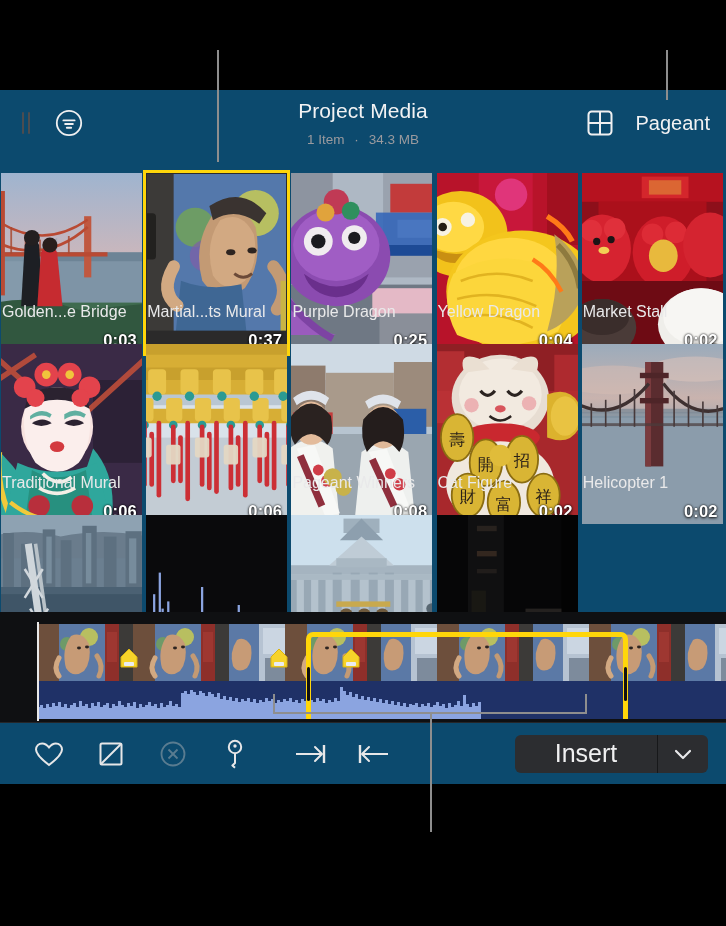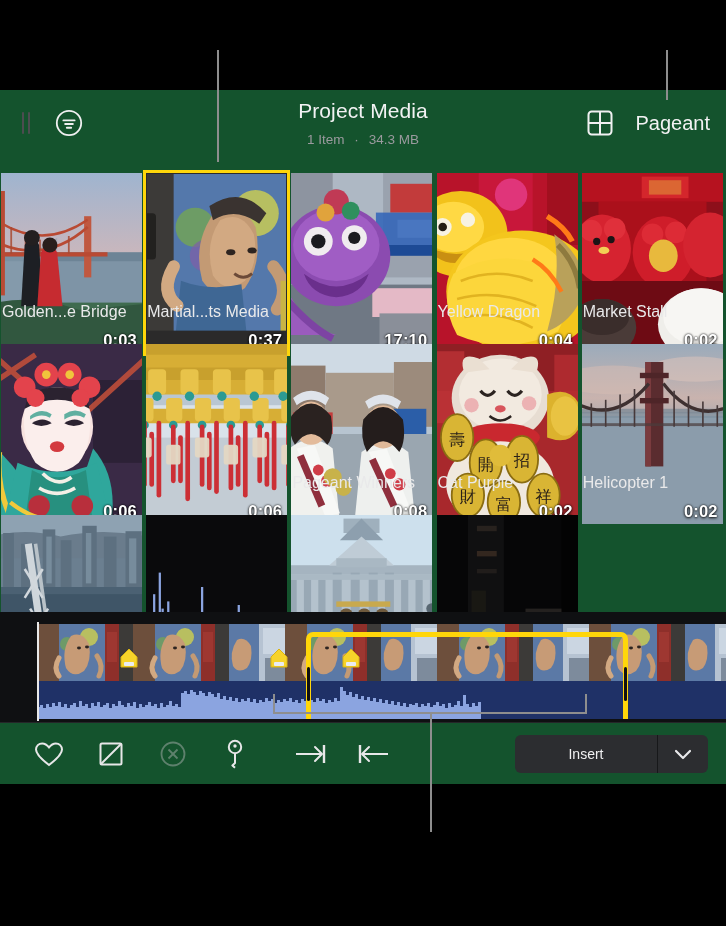--- a/index.html
+++ b/index.html
@@ -18,21 +18,21 @@
   }
   .callout-bracket { position: absolute; z-index: 60; }
   .callout-bracket .top { position: absolute; left: 0; top: 0; height: 2px; width: 100%; background: #8e8e8e; }
   .callout-bracket .larm { position: absolute; left: 0; top: -18px; width: 2px; height: 18px; background: #8e8e8e; }
   .callout-bracket .rarm { position: absolute; right: 0; top: -18px; width: 2px; height: 18px; background: #8e8e8e; }
   .callout-bracket .stem { position: absolute; left: 50%; top: 0; width: 2px; height: 120px; background: #8e8e8e; }
 
   
   .panel {
     position: absolute; left: 0; top: 90px; width: 726px; height: 694px;
-    background: #14532d; overflow: hidden;
+    background: #0c4a6e; overflow: hidden;
   }
 
   
   .header {
     position: relative; height: 66px; width: 100%;
     display: flex; align-items: center; padding: 0 16px;
   }
   .header-left { display: flex; align-items: center; gap: 18px; width: 150px; }
   .grab-handle { display: flex; gap: 4px; padding: 2px 6px; }
   .grab-handle i { display: block; width: 2px; height: 22px; background: #4c4d50; border-radius: 1px; }
@@ -101,21 +101,21 @@
   .toolbar {
     position: absolute; left: 0; top: 632px; width: 726px; height: 62px;
     display: flex; align-items: center; padding: 0 18px;
     border-top: 1px solid #252629;
   }
   .tool { width: 62px; display: flex; align-items: center; justify-content: center; cursor: pointer; }
   .tool.disabled { opacity: .45; }
   .spacer { flex: 1; }
   .insert-group { display: flex; align-items: stretch; height: 38px; border-radius: 6px; overflow: hidden; }
   .insert-btn {
-    width: 142px; background: #2c2d30; color: #f0f0f1; font-size: 14px;
+    width: 142px; background: #2c2d30; color: #f0f0f1; font-size: 25px;
     display: flex; align-items: center; justify-content: center; cursor: pointer;
   }
   .insert-div { width: 1px; background: #17181a; }
   .insert-caret {
     width: 50px; background: #2c2d30; display: flex; align-items: center; justify-content: center; cursor: pointer;
   }
 </style>
 </head>
 <body>
 
@@ -230,21 +230,21 @@
               <path d="M46 18 q18 -12 32 4 l-4 6 q-13 -10 -26 -2Z" fill="#3a3330"></path>
               <path d="M30 60 q16 6 34 2 l4 38 -42 0Z" fill="#3f6794"></path>
               <path d="M26 52 q-8 14 2 22" stroke="#d2a982" stroke-width="7" fill="none" stroke-linecap="round"></path>
               <path d="M82 52 q10 12 2 24" stroke="#c39a74" stroke-width="7" fill="none" stroke-linecap="round"></path>
               <rect x="86" y="60" width="14" height="40" fill="#c8b445"></rect>
               <rect x="0" y="88" width="100" height="12" fill="#2b2a2a"></rect>
             </svg>
           </div>
           <span class="dur">0:37</span>
         </div>
-        <div class="cap">Martial...ts Media</div>
+        <div class="cap">Martial...ts Mural</div>
       </div>
 
       <div class="cell">
         <div class="thumb-wrap">
           <div class="thumb">
             <svg viewBox="0 0 100 100" preserveAspectRatio="xMidYMid slice">
               <rect width="100" height="100" fill="#aeb8c4"></rect>
               <rect x="0" y="0" width="34" height="62" fill="#8d94a0"></rect>
               <rect x="62" y="0" width="38" height="58" fill="#9aa2ae"></rect>
               <rect x="66" y="6" width="30" height="16" fill="#c23b3b"></rect>
@@ -261,22 +261,23 @@
               <circle cx="46" cy="36" r="7" fill="#f0ecef"></circle>
               <circle cx="46" cy="36" r="3.4" fill="#1b1b1f"></circle>
               <circle cx="36" cy="16" r="7" fill="#c03a55"></circle>
               <circle cx="30" cy="22" r="5" fill="#e0a33c"></circle>
               <circle cx="44" cy="21" r="5" fill="#2f8f5e"></circle>
               <path d="M18 56 q18 14 36 0 q-4 12 -18 13 q-14 -1 -18 -13Z" fill="#6a2f8c"></path>
               <path d="M6 60 q12 26 30 30 l-30 0Z" fill="#9a5bbd"></path>
               <path d="M8 70 q14 16 26 22" stroke="#7d43a3" stroke-width="4" fill="none"></path>
             </svg>
           </div>
-          <span class="dur">17:10</span>
-        </div>
+          <span class="dur">0:25</span>
+        </div>
+        <div class="cap">Purple Dragon</div>
       </div>
 
       <div class="cell">
         <div class="thumb-wrap">
           <div class="thumb">
             <svg viewBox="0 0 100 100" preserveAspectRatio="xMidYMid slice">
               <rect width="100" height="100" fill="#b8132a"></rect>
               <rect x="34" y="0" width="30" height="34" fill="#c8173a"></rect>
               <circle cx="52" cy="12" r="9" fill="#e0357a"></circle>
               <rect x="72" y="0" width="28" height="40" fill="#a1101f"></rect>
@@ -377,20 +378,21 @@
                   <path d="M34 72 q8 8 16 2"></path>
                   <path d="M32 80 q10 6 20 0"></path>
                 </g>
               <circle cx="32" cy="90" r="6" fill="#b82f3c"></circle>
                 <circle cx="56" cy="90" r="6" fill="#b82f3c"></circle>
               <path d="M16 88 q10 8 22 10" stroke="#f1c93b" stroke-width="2.4" fill="none"></path>
             </svg>
           </div>
           <span class="dur">0:06</span>
         </div>
+        <div class="cap">Traditional Mural</div>
       </div>
 
       <div class="cell">
         <div class="thumb-wrap">
           <div class="thumb">
             <svg viewBox="0 0 100 100" preserveAspectRatio="xMidYMid slice">
               <rect width="100" height="100" fill="#d9e2ea"></rect>
               <rect x="0" y="0" width="100" height="34" fill="#b9c6d2"></rect>
               <rect x="0" y="52" width="100" height="48" fill="#c3ccd4"></rect>
               <path d="M6 0 h88 l-6 26 h-76Z" fill="#c8a02d"></path>
@@ -539,21 +541,21 @@
                   <text x="58" y="68">招</text>
                 <text x="28" y="88">財</text>
                   <text x="48" y="92">富</text>
                   <text x="70" y="88">祥</text>
                 </g>
               <circle cx="46" cy="62" r="6" fill="#e0bc3a"></circle>
             </svg>
           </div>
           <span class="dur">0:02</span>
         </div>
-        <div class="cap">Cat Purple</div>
+        <div class="cap">Cat Figure</div>
       </div>
 
       <div class="cell">
         <div class="thumb-wrap">
           <div class="thumb">
             <svg viewBox="0 0 100 100" preserveAspectRatio="xMidYMid slice">
               <defs>
                   <linearGradient id="g2" x1="0" y1="0" x2="0" y2="1">
                 <stop offset="0" stop-color="#9babbb"></stop>
                     <stop offset=".3" stop-color="#c9b3ae"></stop>

